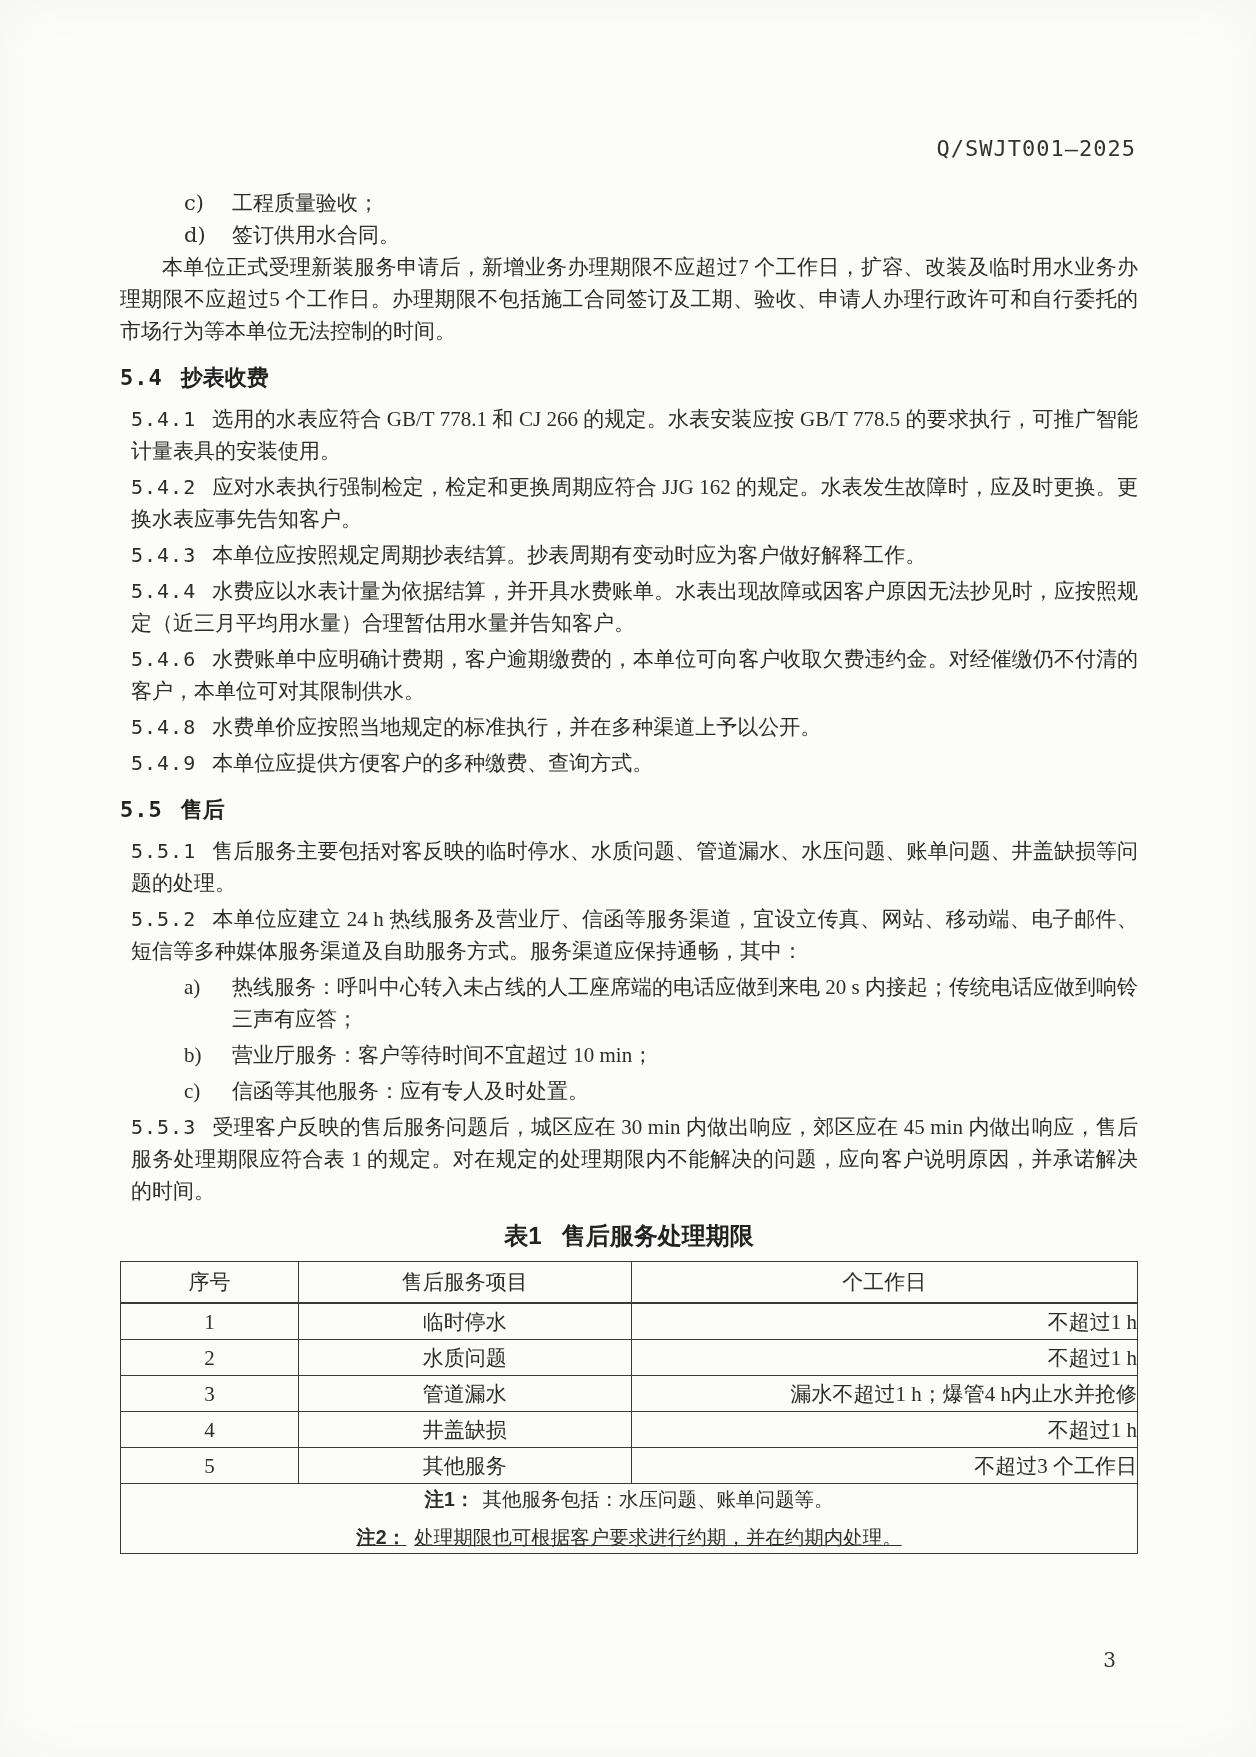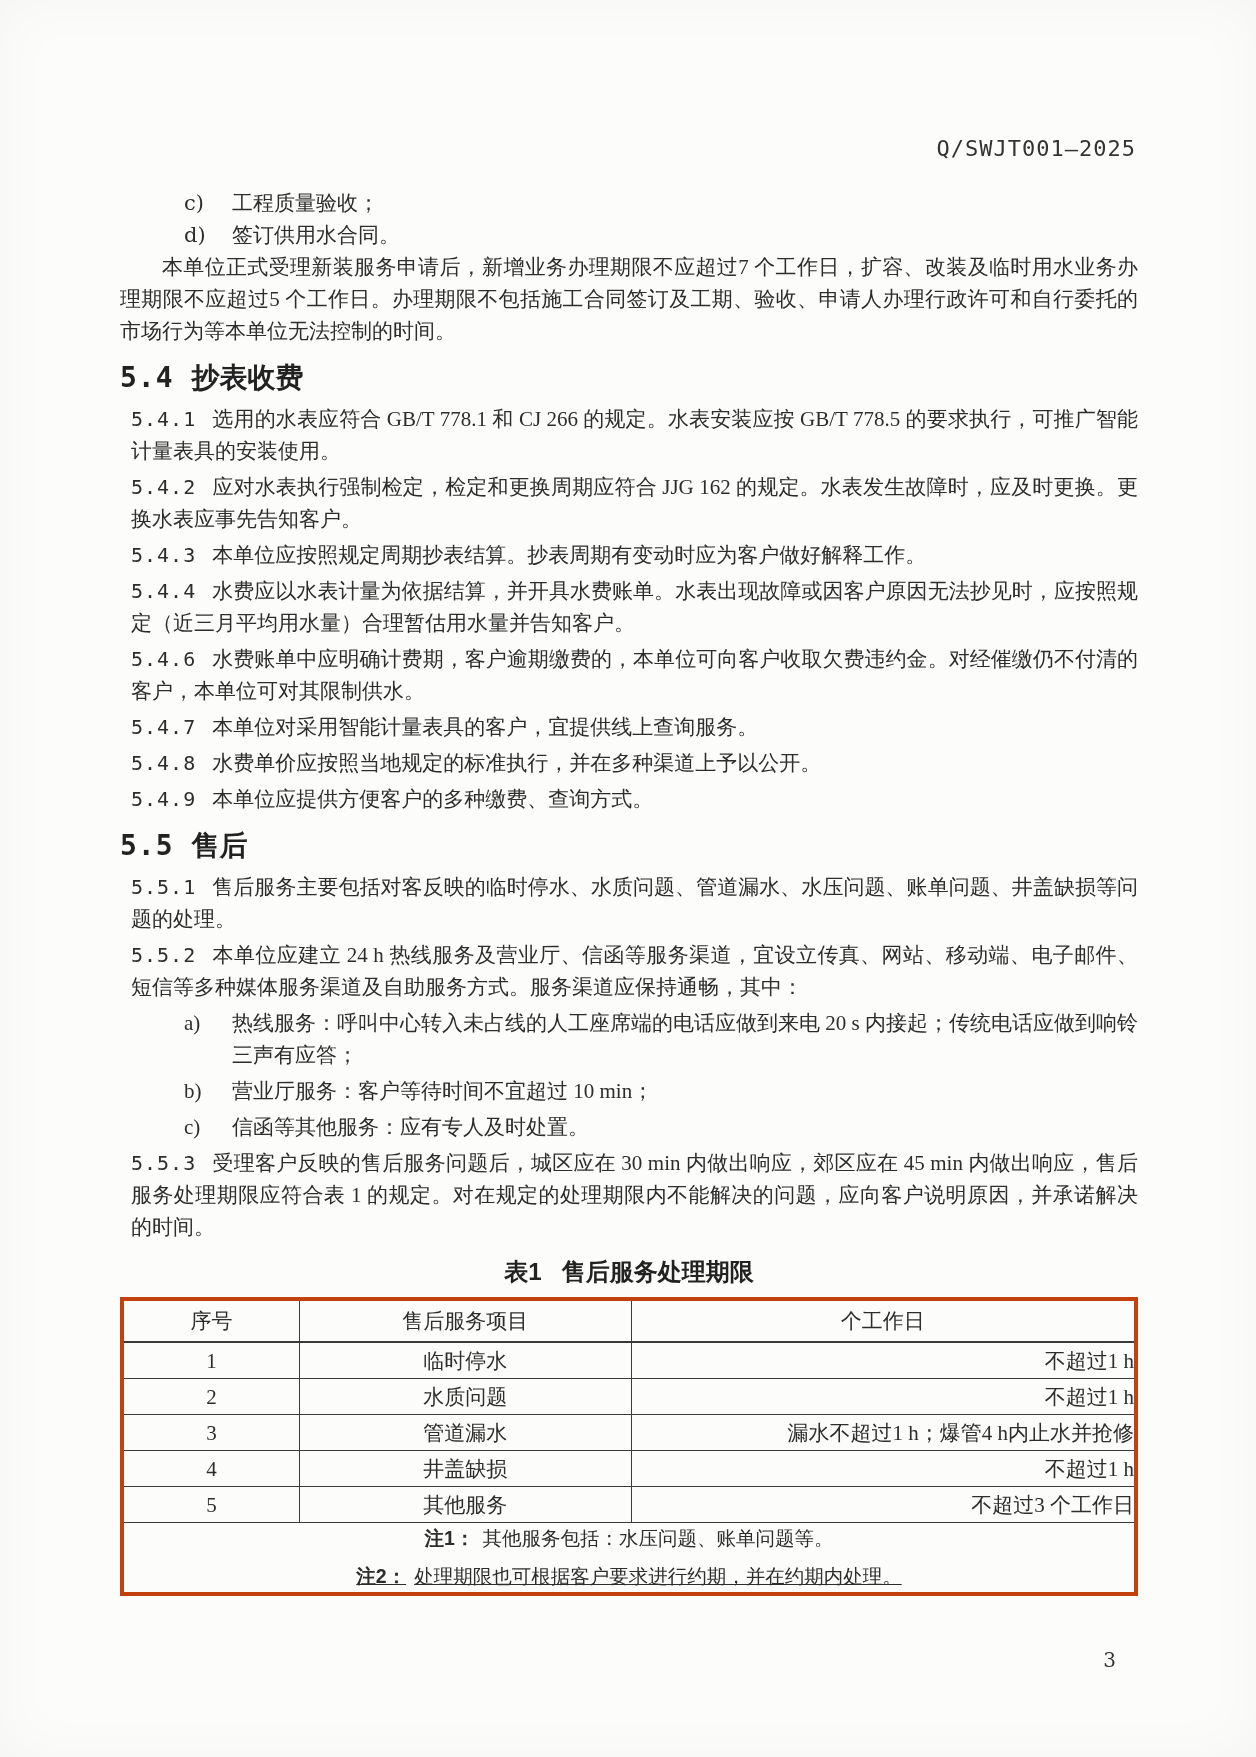--- a/index.html
+++ b/index.html
@@ -26,21 +26,21 @@
     margin:26px 118px 0 120px;
     font-size:21px;line-height:32px;
     text-align:justify;
   }
   .cd-item{display:flex;padding-left:64px;}
   .cd-marker{flex:0 0 48px;font-family:"DejaVu Serif",serif;}
   .para{margin:0;text-indent:2em;}
   .sec-heading{
     margin:20px 0 14px 0;
     font-family:"Liberation Sans","DejaVu Sans",sans-serif;
-    font-weight:bold;font-size:28px;line-height:22px;
+    font-weight:bold;font-size:22px;line-height:22px;
     color:#222;
   }
   .sec-num{
     font-family:"DejaVu Sans Mono","Liberation Mono",monospace;
     font-weight:bold;letter-spacing:1px;margin-right:18px;
   }
   .clause{margin:0 0 4px 11px;}
   .clause-num{
     font-family:"DejaVu Sans Mono","Liberation Mono",monospace;
     font-size:20px;letter-spacing:1px;margin-right:16px;white-space:nowrap;
@@ -49,21 +49,21 @@
   .sub-marker{flex:0 0 48px;}
   .sub-text{flex:1;}
   .tbl-title{
     margin:18px 0 14px 0;text-align:center;
     font-family:"Liberation Sans","DejaVu Sans",sans-serif;
     font-weight:bold;font-size:24px;line-height:22px;color:#222;
   }
   .tbl-title .tt-label{margin-right:20px;}
   table.svc{
     width:100%;border-collapse:collapse;
-    border:4px solid #c2410c;
+    border:1px solid #c2410c;
     font-size:21px;
   }
   table.svc th{
     border:1px solid #3a3a3a;border-bottom:2px solid #3a3a3a;
     font-weight:normal;height:38px;text-align:center;
     font-family:"Liberation Serif","DejaVu Serif",serif;
   }
   table.svc td{
     border:1px solid #3a3a3a;height:35px;padding:0;
   }
@@ -112,21 +112,20 @@
 
     <h3 class="sec-heading">
       <span class="sec-num">5.4</span><span>抄表收费</span>
     </h3>
 
     <p class="clause"><span class="clause-num">5.4.1</span><span>选用的水表应符合 GB/T 778.1 和 CJ 266 的规定。水表安装应按 GB/T 778.5 的要求执行，可推广智能计量表具的安装使用。</span></p>
     <p class="clause"><span class="clause-num">5.4.2</span><span>应对水表执行强制检定，检定和更换周期应符合 JJG 162 的规定。水表发生故障时，应及时更换。更换水表应事先告知客户。</span></p>
     <p class="clause"><span class="clause-num">5.4.3</span><span>本单位应按照规定周期抄表结算。抄表周期有变动时应为客户做好解释工作。</span></p>
     <p class="clause"><span class="clause-num">5.4.4</span><span>水费应以水表计量为依据结算，并开具水费账单。水表出现故障或因客户原因无法抄见时，应按照规定（近三月平均用水量）合理暂估用水量并告知客户。</span></p>
     <p class="clause"><span class="clause-num">5.4.6</span><span>水费账单中应明确计费期，客户逾期缴费的，本单位可向客户收取欠费违约金。对经催缴仍不付清的客户，本单位可对其限制供水。</span></p>
-    <p class="clause"><span class="clause-num">5.4.7</span><span>本单位对采用智能计量表具的客户，宜提供线上查询服务。</span></p>
     <p class="clause"><span class="clause-num">5.4.8</span><span>水费单价应按照当地规定的标准执行，并在多种渠道上予以公开。</span></p>
     <p class="clause"><span class="clause-num">5.4.9</span><span>本单位应提供方便客户的多种缴费、查询方式。</span></p>
 
     <h3 class="sec-heading">
       <span class="sec-num">5.5</span><span>售后</span>
     </h3>
 
     <p class="clause"><span class="clause-num">5.5.1</span><span>售后服务主要包括对客反映的临时停水、水质问题、管道漏水、水压问题、账单问题、井盖缺损等问题的处理。</span></p>
     <p class="clause"><span class="clause-num">5.5.2</span><span>本单位应建立 24 h 热线服务及营业厅、信函等服务渠道，宜设立传真、网站、移动端、电子邮件、短信等多种媒体服务渠道及自助服务方式。服务渠道应保持通畅，其中：</span></p>
 

